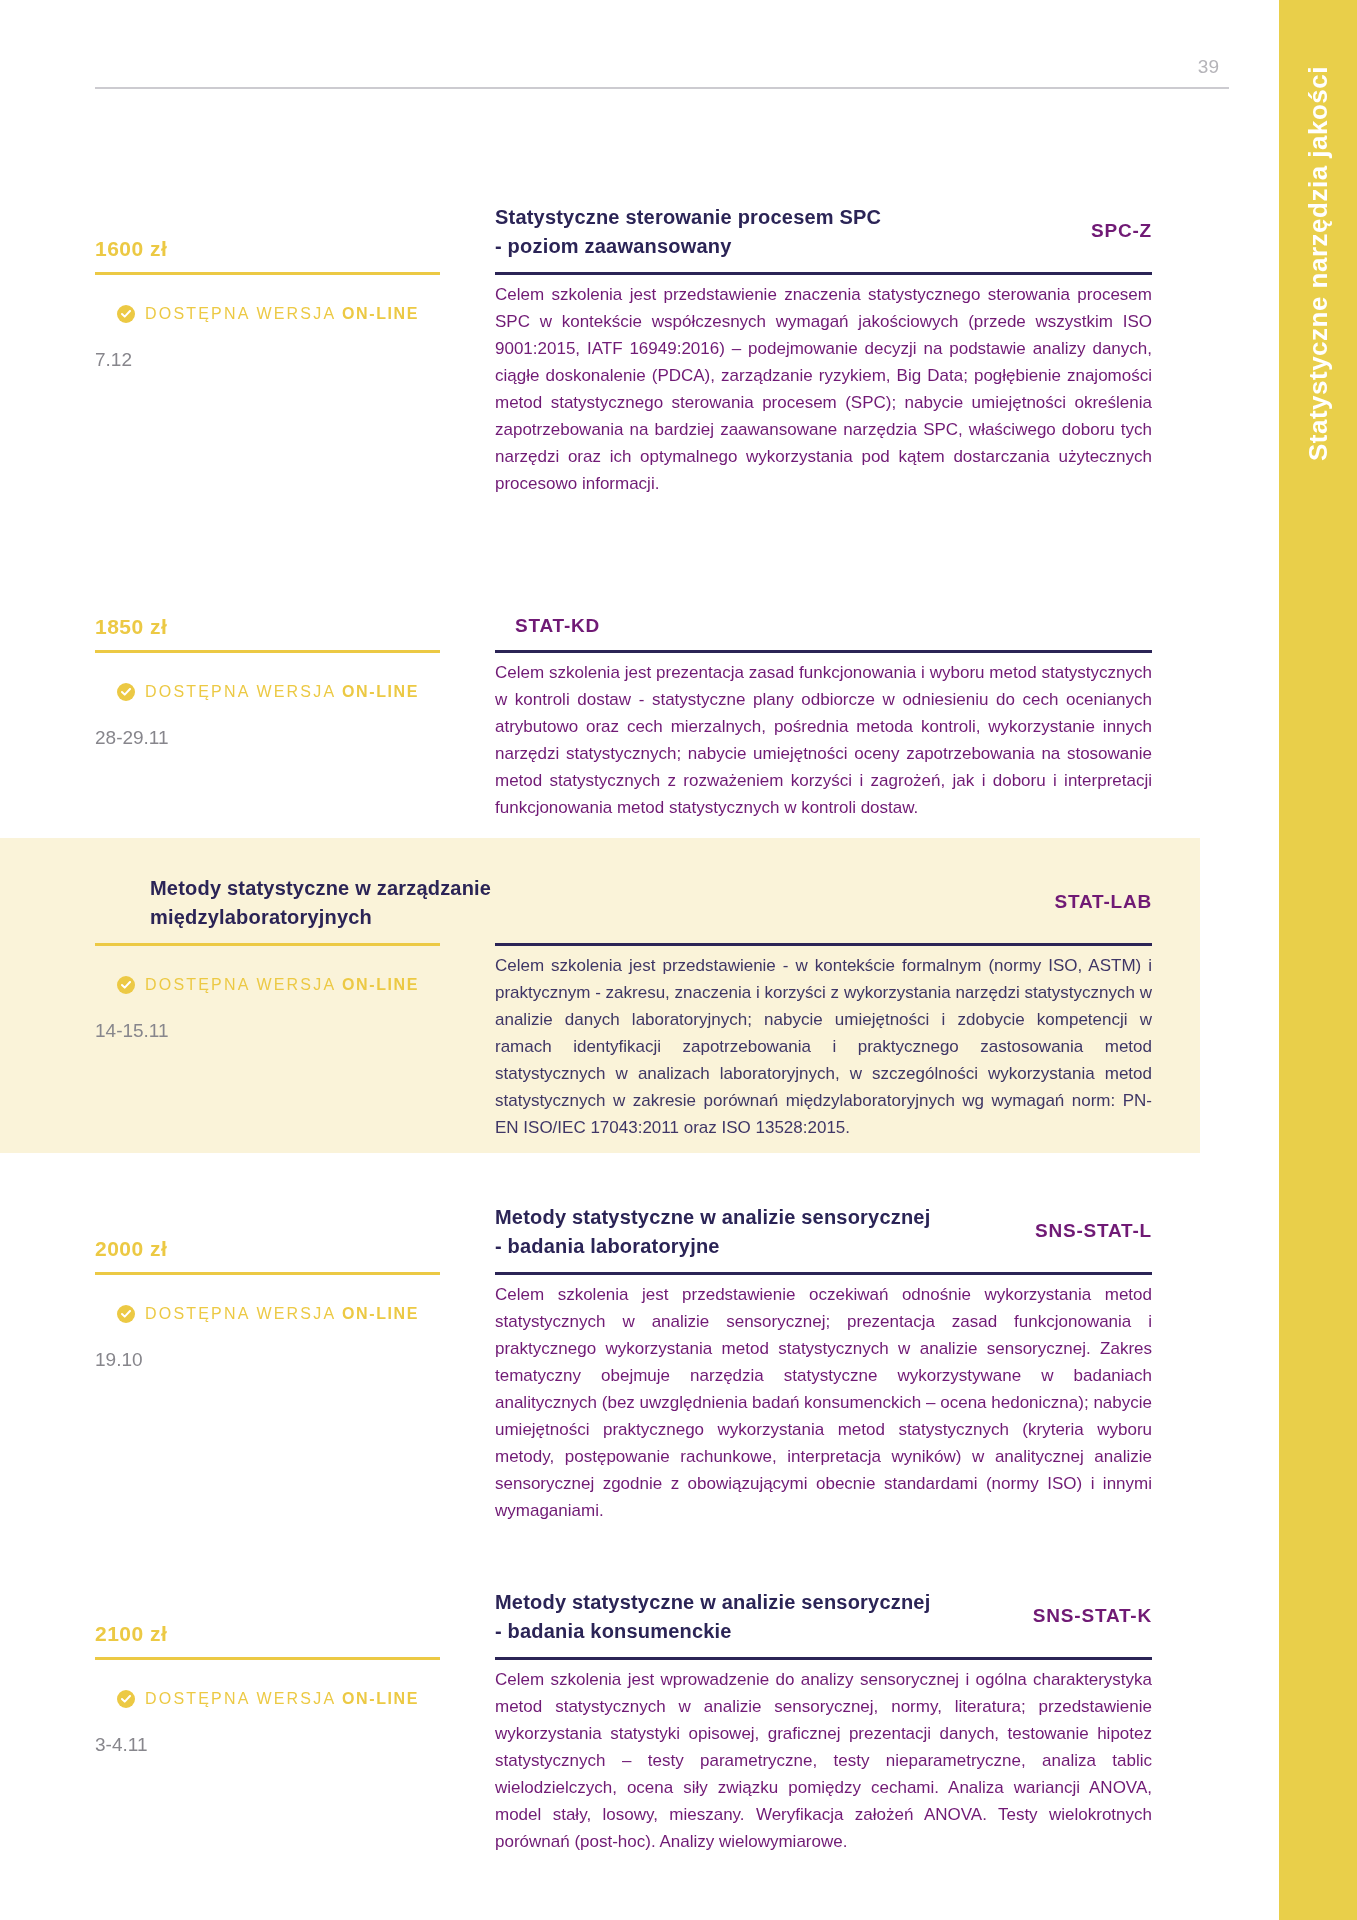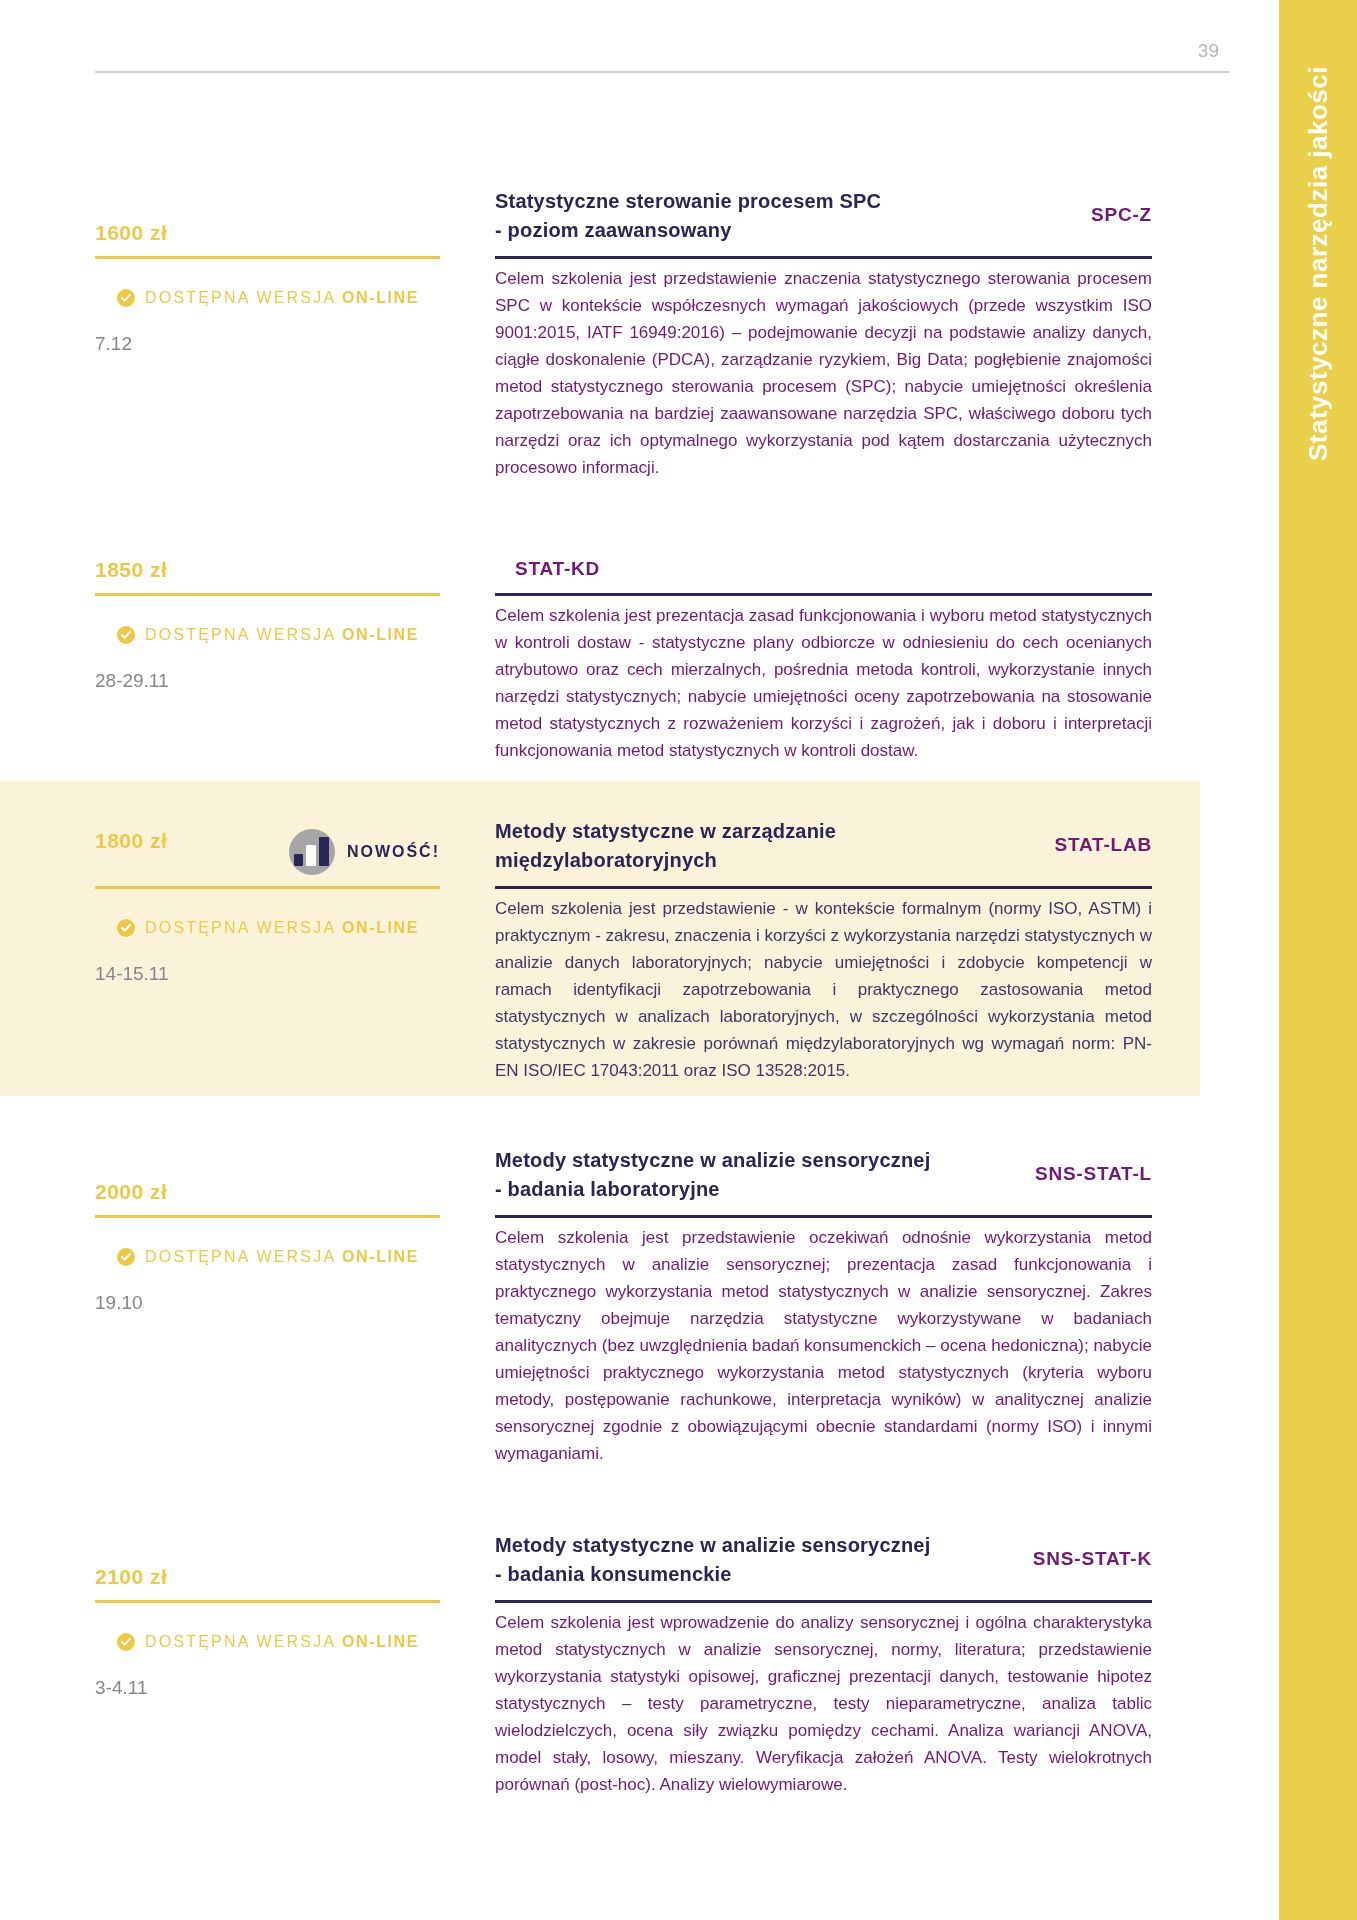--- a/index.html
+++ b/index.html
@@ -25,39 +25,39 @@
   .sidebar-label {
     writing-mode:vertical-rl;
     transform:rotate(180deg);
     color:#ffffff;
     font-size:26px; font-weight:bold;
     letter-spacing:0.5px;
     white-space:nowrap;
   }
 
   
-  .content { position:absolute; top:0; left:0; width:1280px; }
+  .content { position:absolute; top:16px; left:0; width:1280px; }
 
   .page-header { margin:40px 51px 0 95px; }
   .page-number {
     text-align:right;
     color:#b5b4b9; font-size:19px;
     padding-right:10px;
     margin-bottom:9px;
   }
   .header-rule { height:2px; background:#cccbd0; }
 
   
   .course { margin-right:80px; padding-left:95px; padding-right:48px; }
   .course.highlighted {
     background:#faf3d9;
     padding-top:36px; padding-bottom:12px;
   }
   .c1 { margin-top:114px; }
-  .c2 { margin-top:77px; }
+  .c2 { margin-top:118px; }
   .c3 { margin-top:17px; }
   .c4 { margin-top:50px; }
   .c5 { margin-top:64px; }
 
   .course-head { display:flex; align-items:flex-end; }
   .head-left {
     width:345px; flex-shrink:0;
     display:flex; justify-content:space-between; align-items:flex-start;
   }
   .price {
@@ -199,31 +199,20 @@
           <div class="course-date">28-29.11</div>
         </div>
         <div class="body-main">
           <div class="course-desc">Celem szkolenia jest prezentacja zasad funkcjonowania i wyboru metod statystycznych w kontroli dostaw - statystyczne plany odbiorcze w odniesieniu do cech ocenianych atrybutowo oraz cech mierzalnych, pośrednia metoda kontroli, wykorzystanie innych narzędzi statystycznych; nabycie umiejętności oceny zapotrzebowania na stosowanie metod statystycznych z rozważeniem korzyści i zagrożeń, jak i doboru i interpretacji funkcjonowania metod statystycznych w kontroli dostaw.</div>
         </div>
       </div>
     </div>
 
     <div class="course c3 highlighted">
       <div class="course-head">
-        <div class="head-left">
-          <div class="price">1800 zł</div>
-          <div class="new-badge">
-            <span class="new-badge-icon">
-              <span class="bar bar-1"></span>
-                <span class="bar bar-2"></span>
-                <span class="bar bar-3"></span>
-            </span>
-            <span class="new-badge-label">NOWOŚĆ!</span>
-          </div>
-        </div>
         <div class="head-main">
           <div class="course-title">Metody statystyczne w zarządzanie
 międzylaboratoryjnych</div>
           <div class="course-code">STAT-LAB</div>
         </div>
       </div>
       <div class="course-rules">
         <div class="rule-left"></div>
         <div class="rule-main"></div>
       </div>

